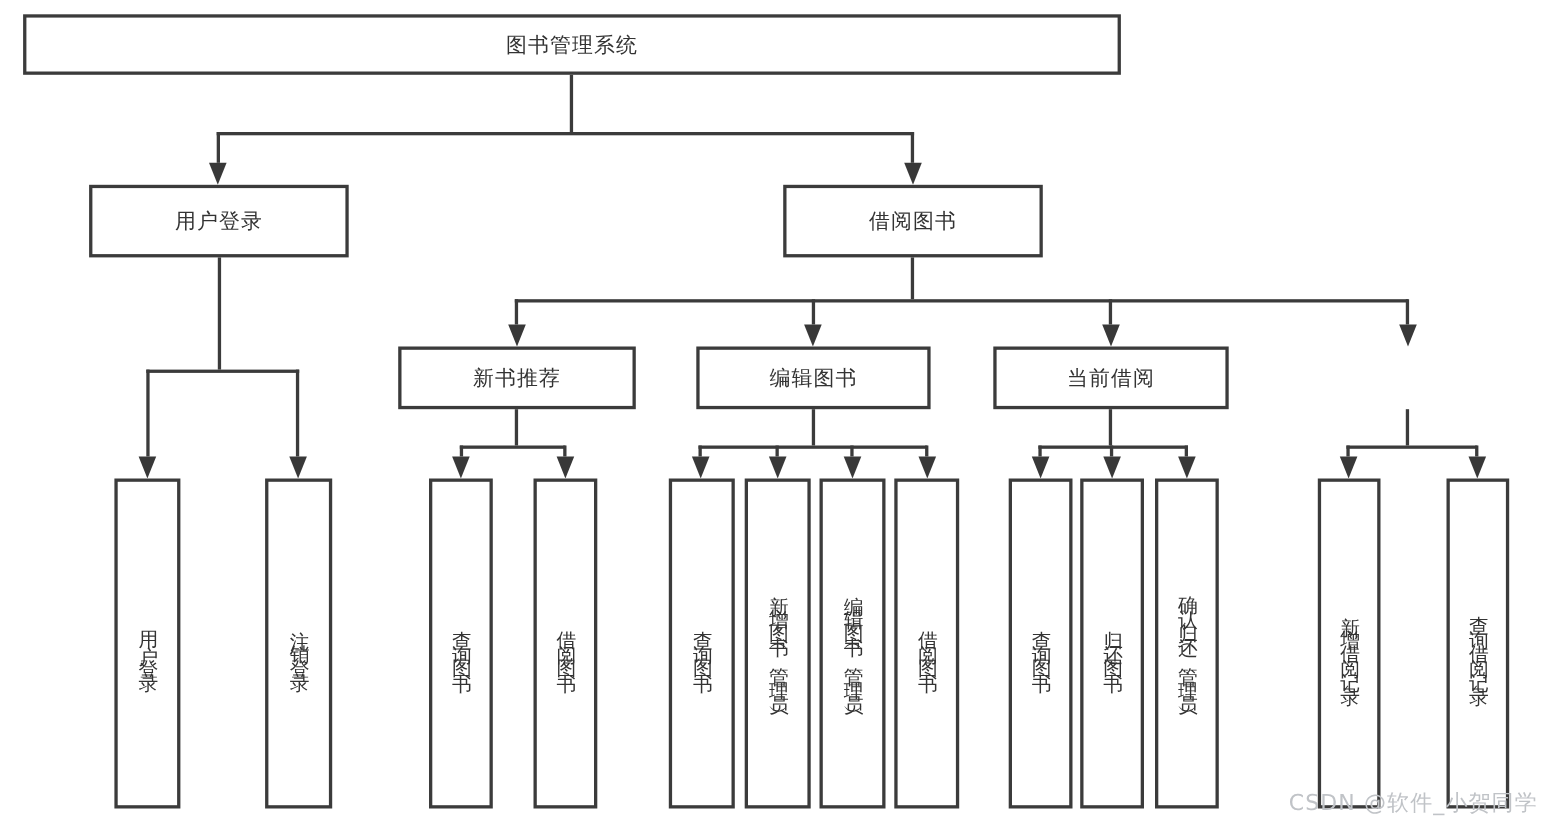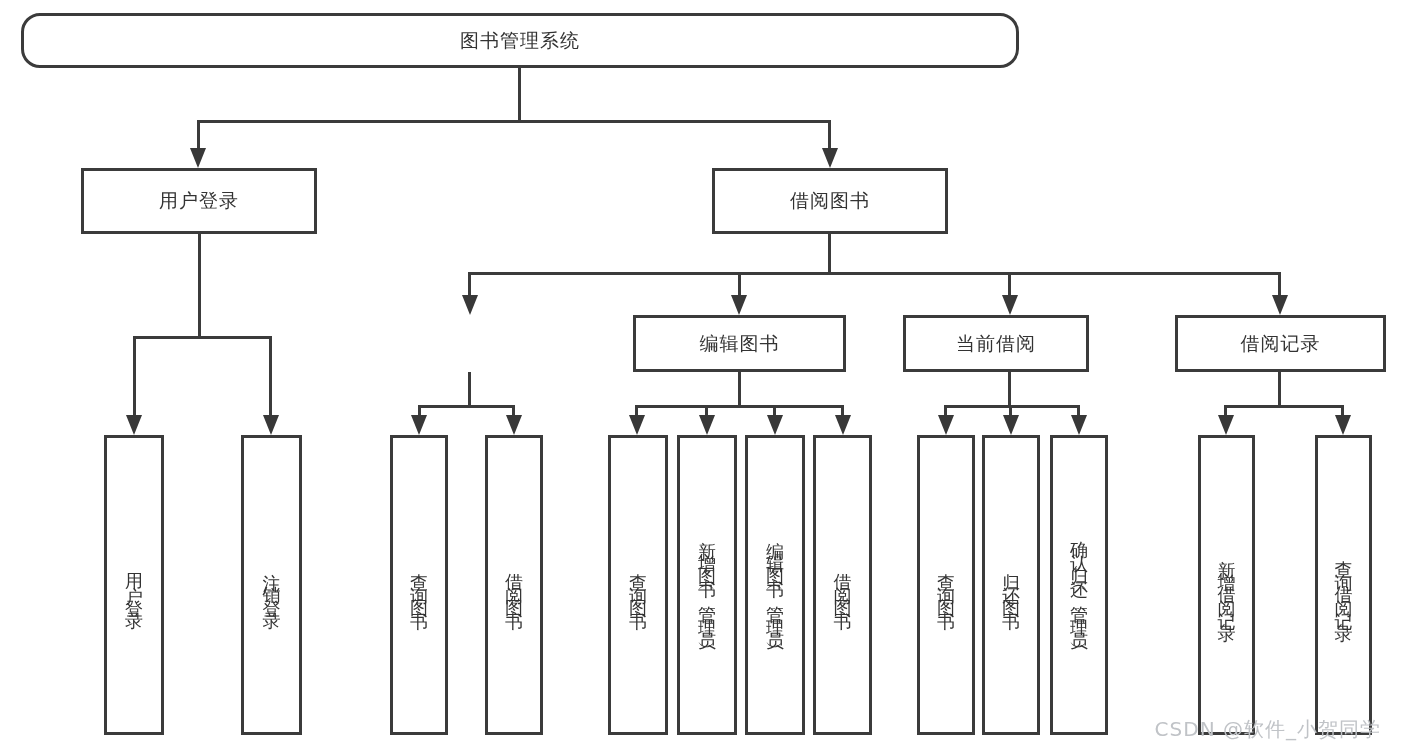--- a/index.html
+++ b/index.html
@@ -18,21 +18,21 @@
     position: absolute;
     box-sizing: border-box;
     border: 3px solid #3b3b3b;
     background: #ffffff;
     display: flex;
     align-items: center;
     justify-content: center;
     color: #333333;
   }
   .node.h { font-size: 19px; letter-spacing: 1px; }
-  .node.root { font-size: 19px; border-radius: 19px; }
+  .node.root { font-size: 19px; }
   .node.v {
     writing-mode: vertical-rl;
     font-size: 18px;
     letter-spacing: 13px;
     line-height: 1;
   }
   .vline {
     position: absolute;
     width: 3px;
     background: #3b3b3b;
@@ -45,21 +45,21 @@
   .arrow {
     position: absolute;
     width: 0;
     height: 0;
     border-left: 8px solid transparent;
     border-right: 8px solid transparent;
     border-top: 20px solid #383838;
   }
   .watermark {
     position: absolute;
-    right: 24px;
+    right: 7px;
     bottom: 4px;
     font-size: 20px;
     color: #c0c3c7;
     letter-spacing: 1px;
     z-index: 10;
     white-space: nowrap;
   }
 </style>
 </head>
 <body>
@@ -95,28 +95,28 @@
   <div class="hline" style="left:468px; top:272px; width:812px;"></div>
   <div class="vline" style="left:468px; top:272px; height:23px;"></div>
   <div class="arrow" style="left:462px; top:295px;"></div>
   <div class="vline" style="left:738px; top:272px; height:23px;"></div>
   <div class="arrow" style="left:731px; top:295px;"></div>
   <div class="vline" style="left:1008px; top:272px; height:23px;"></div>
   <div class="arrow" style="left:1002px; top:295px;"></div>
   <div class="vline" style="left:1278px; top:272px; height:23px;"></div>
   <div class="arrow" style="left:1272px; top:295px;"></div>
 
+  <div class="node h" style="left:362px; top:315px; width:216px; height:57px;">
+    <span>新书推荐</span>
+  </div>
   <div class="node h" style="left:633px; top:315px; width:213px; height:57px;">
     <span>编辑图书</span>
   </div>
-  <div class="node h" style="left:903px; top:315px; width:186px; height:57px;">
+  <div class="node h" style="left:903px; top:315px; width:214px; height:57px;">
     <span>当前借阅</span>
-  </div>
-  <div class="node h" style="left:1175px; top:315px; width:211px; height:57px;">
-    <span>借阅记录</span>
   </div>
 
   <div class="vline" style="left:468px; top:372px; height:33px;"></div>
   <div class="hline" style="left:418px; top:405px; width:96px;"></div>
   <div class="vline" style="left:418px; top:405px; height:10px;"></div>
   <div class="arrow" style="left:411px; top:415px;"></div>
   <div class="vline" style="left:512px; top:405px; height:10px;"></div>
   <div class="arrow" style="left:506px; top:415px;"></div>
 
   <div class="vline" style="left:738px; top:372px; height:33px;"></div>

